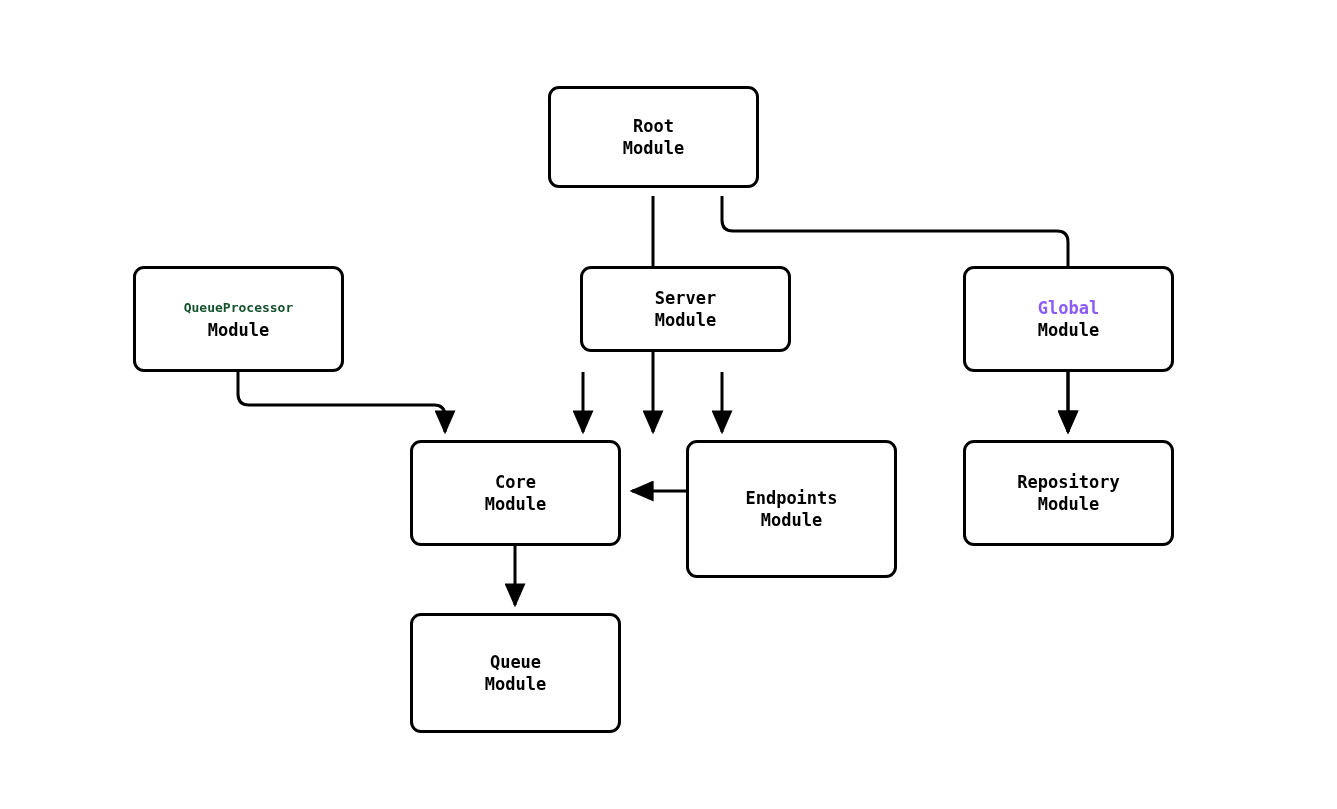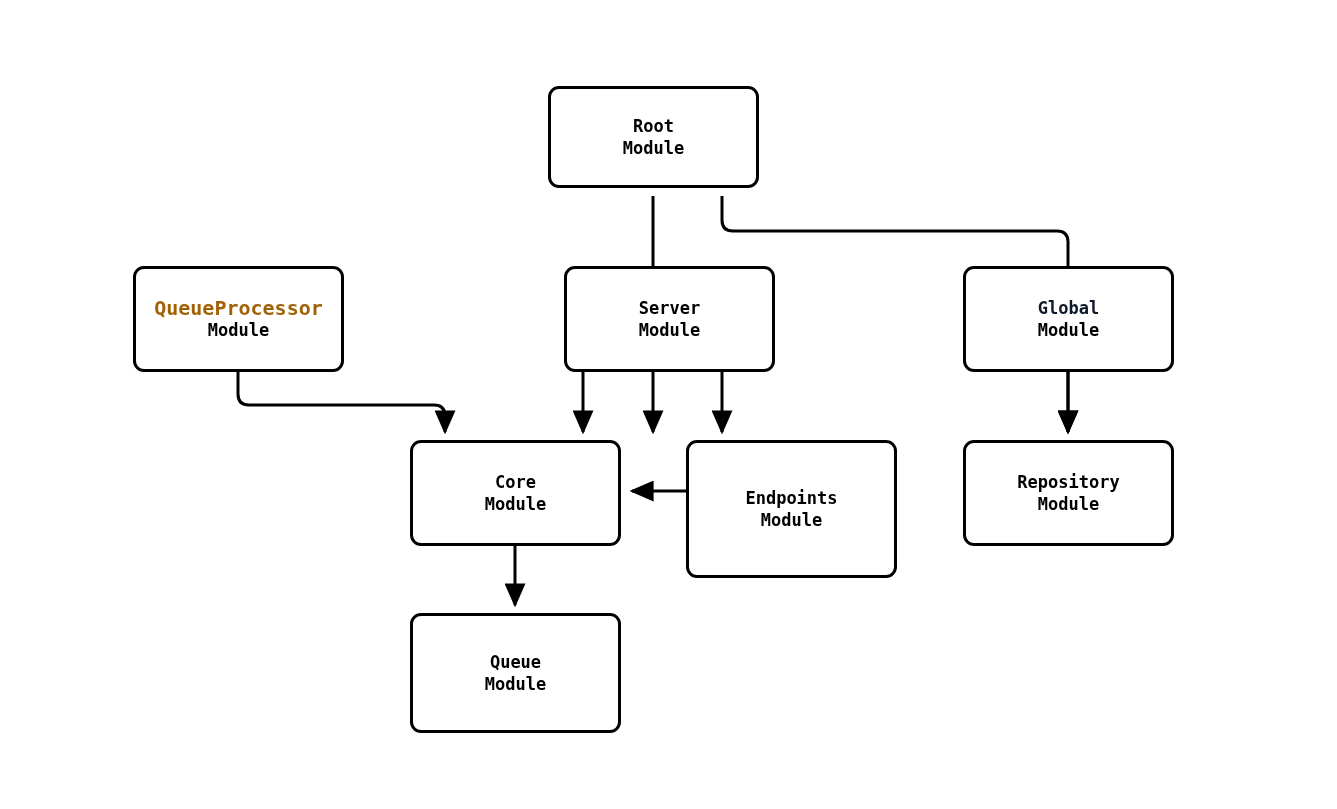--- a/index.html
+++ b/index.html
@@ -69,29 +69,29 @@
         <path d="M 515 546 L 515 605" marker-end="url(#arrowhead)"></path>
       </g>
   </svg>
 
   <div id="nodes-group">
       <div class="node" style="left: 548px; top: 86px; width: 211px; height: 102px; background: rgb(255, 255, 255); border-color: rgb(0, 0, 0); border-width: 3px; border-radius: 11px;">
         <div class="node-label" style="font-size: 17px; color: rgb(0, 0, 0);">Root</div>
         <div class="node-label" style="font-size: 17px; color: rgb(0, 0, 0);">Module</div>
       </div>
       <div class="node" style="left: 133px; top: 266px; width: 211px; height: 106px; background: rgb(255, 255, 255); border-color: rgb(0, 0, 0); border-width: 3px; border-radius: 11px;">
-        <div class="node-label" style="font-size: 20px; color: #a16207;">QueueProcessor</div>
+        <div class="node-label" style="font-size: 13px; color: #14532d;">QueueProcessor</div>
         <div class="node-label" style="font-size: 17px; color: rgb(0, 0, 0);">Module</div>
       </div>
-      <div class="node" style="left: 564px; top: 266px; width: 211px; height: 106px; background: rgb(255, 255, 255); border-color: rgb(0, 0, 0); border-width: 3px; border-radius: 11px;">
+      <div class="node" style="left: 580px; top: 266px; width: 211px; height: 86px; background: rgb(255, 255, 255); border-color: rgb(0, 0, 0); border-width: 3px; border-radius: 11px;">
         <div class="node-label" style="font-size: 17px; color: rgb(0, 0, 0);">Server</div>
         <div class="node-label" style="font-size: 17px; color: rgb(0, 0, 0);">Module</div>
       </div>
       <div class="node" style="left: 963px; top: 266px; width: 211px; height: 106px; background: rgb(255, 255, 255); border-color: rgb(0, 0, 0); border-width: 3px; border-radius: 11px;">
-        <div class="node-label" style="font-size: 17px; color: #0f172a;">Global</div>
+        <div class="node-label" style="font-size: 17px; color: #8b5cf6;">Global</div>
         <div class="node-label" style="font-size: 17px; color: rgb(0, 0, 0);">Module</div>
       </div>
       <div class="node" style="left: 410px; top: 440px; width: 211px; height: 106px; background: rgb(255, 255, 255); border-color: rgb(0, 0, 0); border-width: 3px; border-radius: 11px;">
         <div class="node-label" style="font-size: 17px; color: rgb(0, 0, 0);">Core</div>
         <div class="node-label" style="font-size: 17px; color: rgb(0, 0, 0);">Module</div>
       </div>
       <div class="node" style="left: 686px; top: 440px; width: 211px; height: 138px; background: rgb(255, 255, 255); border-color: rgb(0, 0, 0); border-width: 3px; border-radius: 11px;">
         <div class="node-label" style="font-size: 17px; color: rgb(0, 0, 0);">Endpoints</div>
         <div class="node-label" style="font-size: 17px; color: rgb(0, 0, 0);">Module</div>
       </div>

